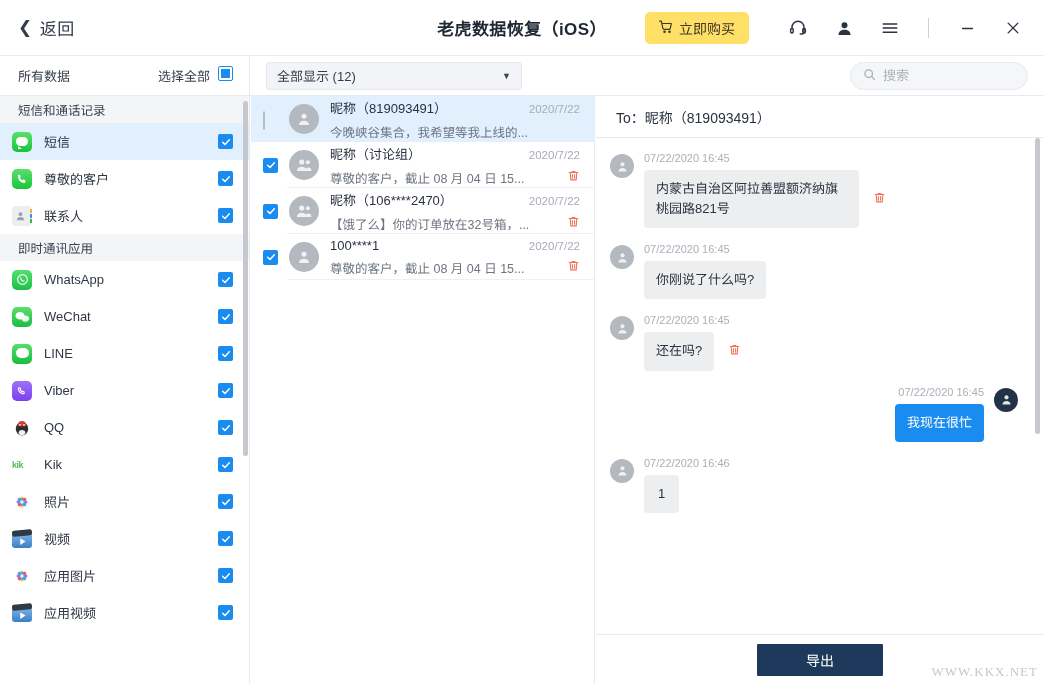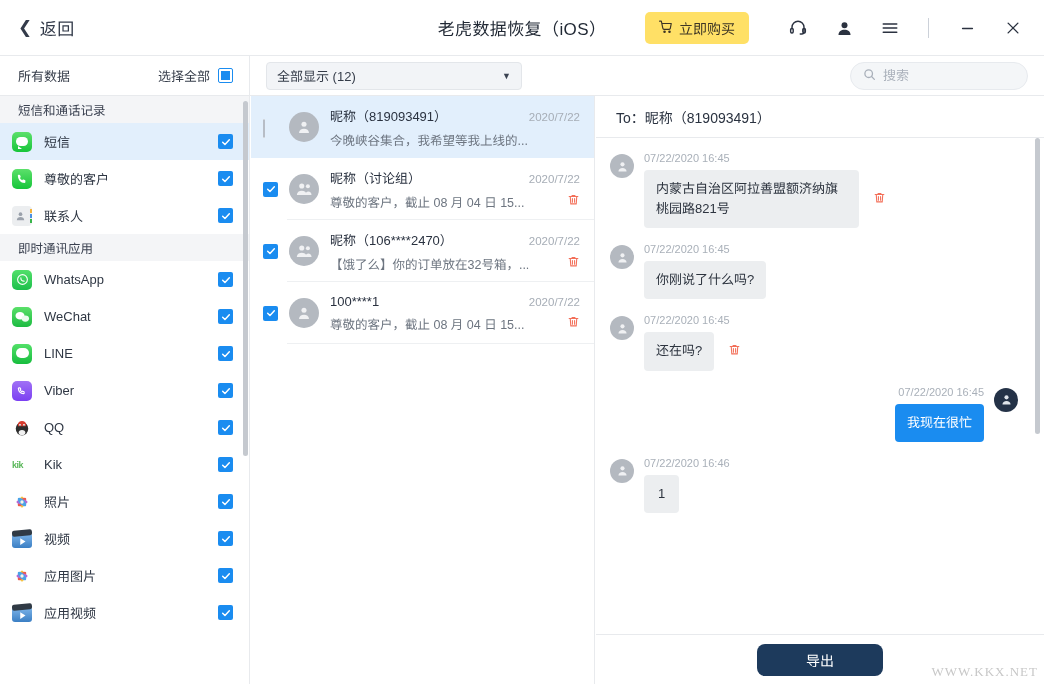--- a/index.html
+++ b/index.html
@@ -20,21 +20,21 @@
     display:flex; align-items:center;
   }
   .back-btn {
     display:flex; align-items:center; gap:7px;
     margin-left:18px; cursor:pointer; color:#333b4a;
     font-size:17px; letter-spacing:.5px;
   }
   .back-chevron { font-size:17px; line-height:1; color:#333b4a; font-weight:400; }
   .app-title {
     position:absolute; left:0; right:0; text-align:center;
-    font-size:17px; font-weight:400; color:#1f2733; pointer-events:none;
+    font-size:17px; font-weight:700; color:#1f2733; pointer-events:none;
     letter-spacing:.4px;
   }
   .tb-right {
     position:absolute; right:14px; top:0; height:56px;
     display:flex; align-items:center; gap:12px;
   }
   .buy-btn {
     background:#ffe066; color:#3d3525; border:none; border-radius:5px;
     height:32px; padding:0 14px; font-size:14px; cursor:pointer;
     display:flex; align-items:center; gap:6px; font-family:inherit;
@@ -49,21 +49,21 @@
   
   .subbar {
     position:absolute; left:0; top:56px; width:1044px; height:40px;
     background:#ffffff; border-bottom:1px solid #e8eaed; display:flex; align-items:center;
   }
   .subbar-left {
     width:250px; height:40px; display:flex; align-items:center;
     padding:0 16px 0 18px; border-right:1px solid #e8eaed;
   }
   .all-data-label { font-size:13px; color:#353c49; }
-  .select-all-wrap { margin-left:auto; display:flex; align-items:center; gap:8px; cursor:pointer; }
+  .select-all-wrap { margin-left:auto; display:flex; align-items:flex-start; gap:8px; cursor:pointer; }
   .select-all-label { font-size:13px; color:#353c49; }
   .cb-indet {
     width:15px; height:15px; border:1px solid #1a8cf0; border-radius:2px;
     background:#fff; display:flex; align-items:center; justify-content:center;
   }
   .cb-indet i { display:block; width:9px; height:9px; background:#1a8cf0; }
 
   .subbar-right { flex:1; height:40px; display:flex; align-items:center; padding:0 16px; }
   .select-box {
     width:256px; height:28px; background:#f2f4f7; border:1px solid #e3e6ea;
@@ -124,21 +124,21 @@
     border-left:4px solid #fff; border-top:3px solid transparent;
     border-bottom:0; border-right:0;
   }
 
   
   .listpanel {
     position:absolute; left:251px; top:96px; width:344px; height:588px;
     background:#ffffff; border-right:1px solid #e8eaed; overflow:hidden;
   }
   .msg-row {
-    height:62px; display:flex; align-items:center; padding:0 14px 0 12px;
+    height:46px; display:flex; align-items:center; padding:0 14px 0 12px;
     cursor:pointer; position:relative;
   }
   .msg-row.sel { background:#e2effc; }
   .msg-row:not(.sel):after {
     content:''; position:absolute; left:36px; right:0; bottom:0;
     height:1px; background:#eef0f2;
   }
   .row-cb { width:15px; height:15px; flex:none; margin-right:11px; }
   .cb-empty { width:15px; height:15px; border:1px solid #b7bdc6; border-radius:2px; background:#fff; }
   .avatar {
@@ -190,21 +190,21 @@
   .msg.out .m-bub { background:#1a8cf0; color:#fff; }
   .m-del { margin:0 14px; cursor:pointer; }
 
   .chat-foot {
     position:absolute; left:0; bottom:0; width:448px; height:50px;
     border-top:1px solid #e8eaed; display:flex; align-items:center;
     justify-content:center; background:#fff;
   }
   .export-btn {
     width:126px; height:32px; background:#1d3a5c; color:#fff; border:none;
-    border-radius:8px; font-size:14px; cursor:pointer; font-family:inherit;
+    border-radius:1px; font-size:14px; cursor:pointer; font-family:inherit;
   }
 
   
   .sbar { position:absolute; width:5px; border-radius:3px; background:#c5c9cf; }
   .watermark {
     position:absolute; right:6px; bottom:4px; pointer-events:none;
     font-size:13px; color:rgba(130,130,130,.45); letter-spacing:1px;
     font-family:"Liberation Serif", serif;
   }
 </style>

